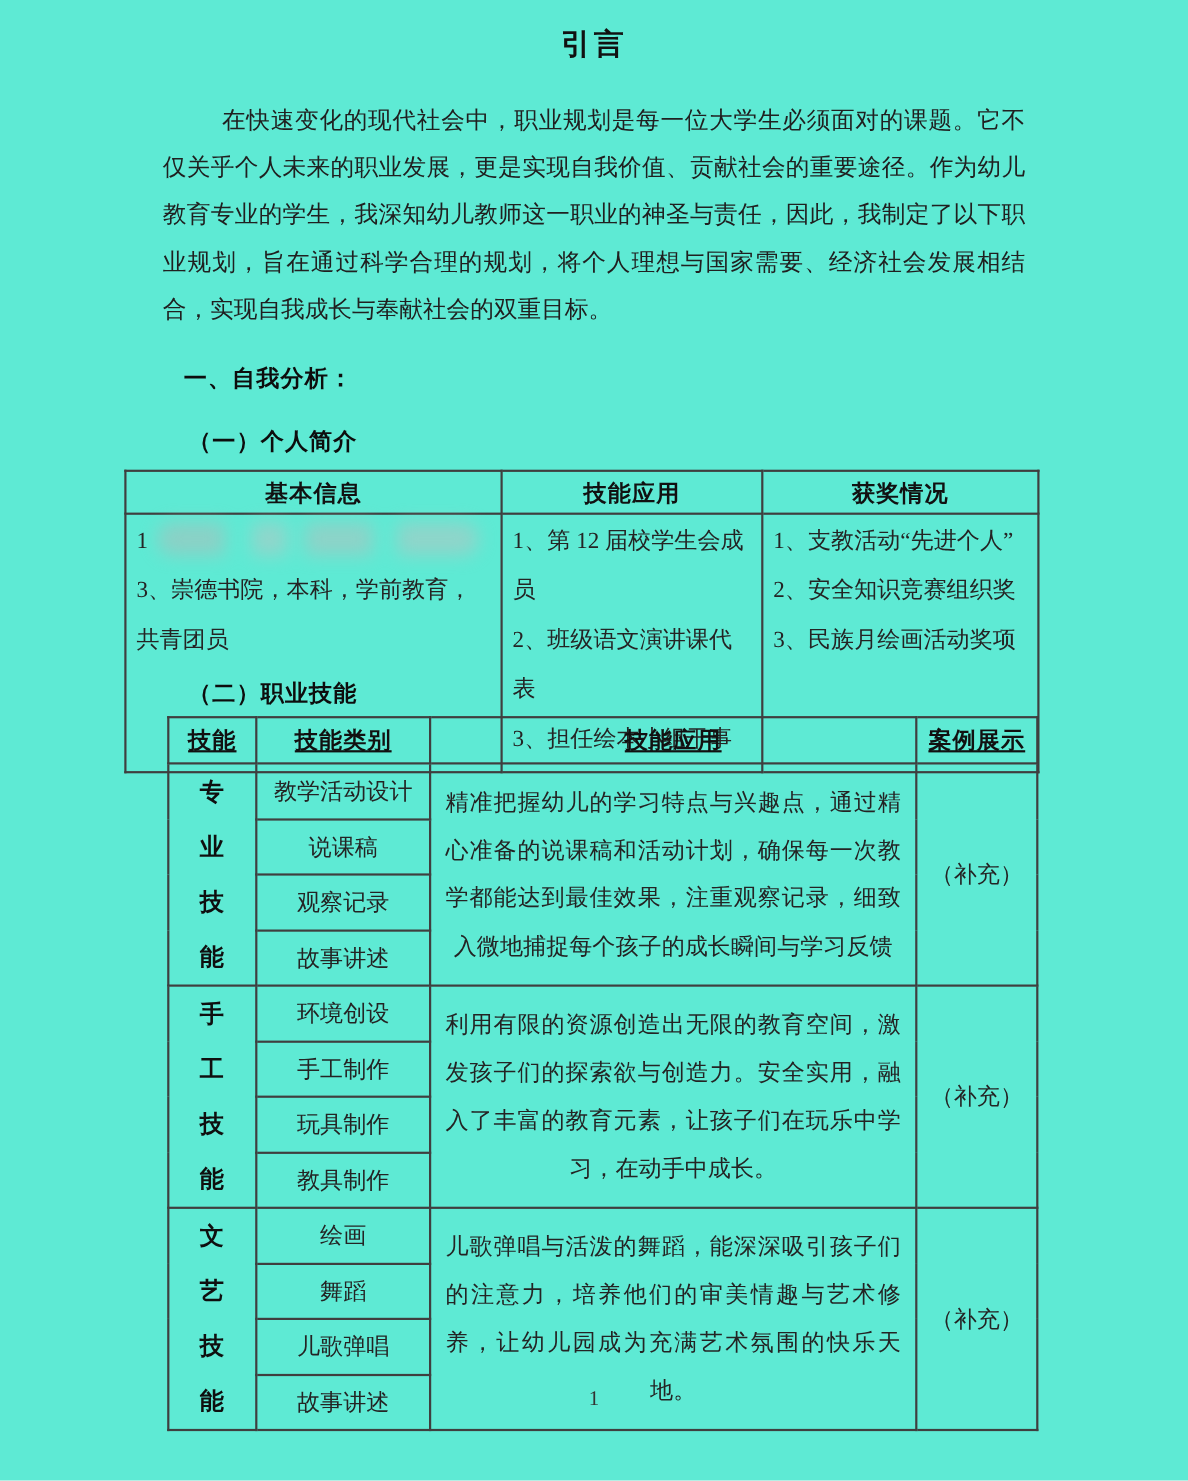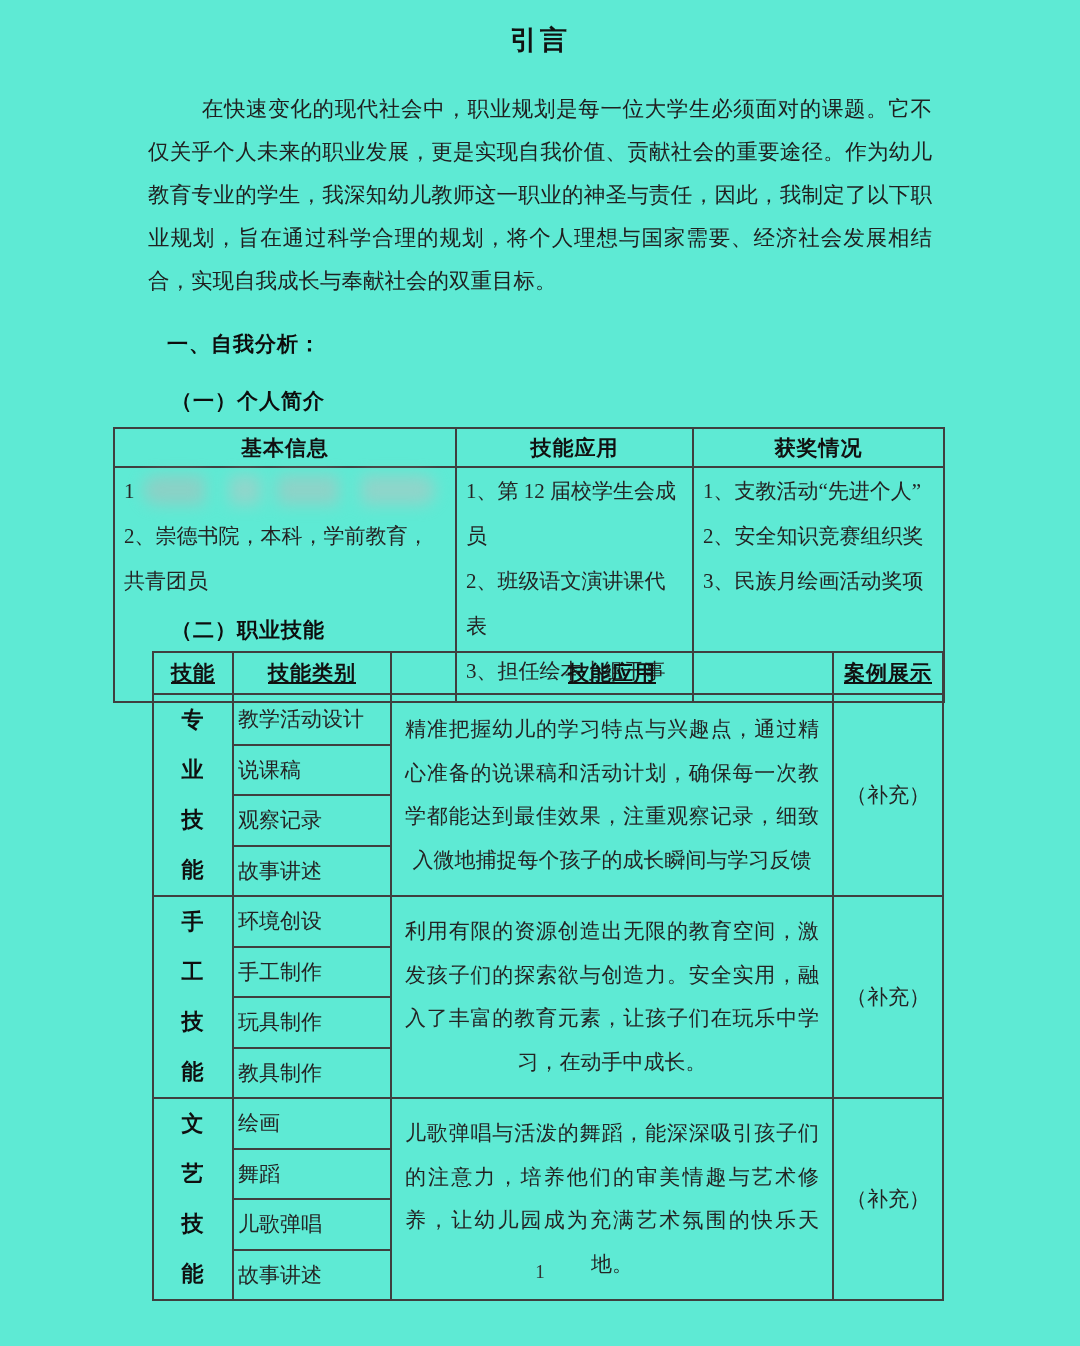--- a/index.html
+++ b/index.html
@@ -61,21 +61,21 @@
 
   
   .skills-table { left:152px; top:651px; width:790px; }
   .skills-table th {
     height:40px; font-size:21px; font-weight:700; text-align:center;
     letter-spacing:1px; color:#111; padding:0;text-decoration:underline;
   }
   .skills-table .cat-row { height:43px; }
   .skill-cell { text-align:center; vertical-align:middle; font-size:22px; font-weight:700; color:#0f0f0f; padding:0; }
   .skill-cell .stack { width:2em; margin:0 auto; line-height:50px; letter-spacing:1px; }
-  .cat-cell  { text-align:left; vertical-align:middle; font-size:21px; color:#242424; padding:0 4px;border-radius:17px; }
+  .cat-cell  { text-align:center; vertical-align:middle; font-size:21px; color:#242424; padding:0 4px;border-radius:17px; }
   .app-cell  {
     vertical-align:middle; font-size:21px; line-height:43.5px;
     text-align:justify; text-align-last:center;
     padding:2px 13px; color:#242424;border-radius:14px;
   }
   .case-cell { text-align:center; vertical-align:middle; font-size:21px; color:#242424; padding:0; }
 
   .page-number {
     position:absolute; top:1261px; left:0; right:0;
     text-align:center; font-size:19px; color:#333;
@@ -104,21 +104,21 @@
       <tr>
         <th>基本信息</th>
         <th>技能应用</th>
         <th>获奖情况</th>
       </tr>
     </thead>
     <tbody>
       <tr>
         <td>
           <div class="cell-line"><span>1</span><span class="redaction"></span></div>
-          <div class="cell-line">2、崇德书院，本科，学前教育，共青团员</div>
+          <div class="cell-line">3、崇德书院，本科，学前教育，共青团员</div>
         </td>
         <td>
           <div class="cell-line">1、第 12 届校学生会成员</div>
           <div class="cell-line">2、班级语文演讲课代表</div>
           <div class="cell-line">3、担任绘本小组干事</div>
         </td>
         <td>
           <div class="cell-line">1、支教活动“先进个人”</div>
           <div class="cell-line">2、安全知识竞赛组织奖</div>
           <div class="cell-line">3、民族月绘画活动奖项</div>

